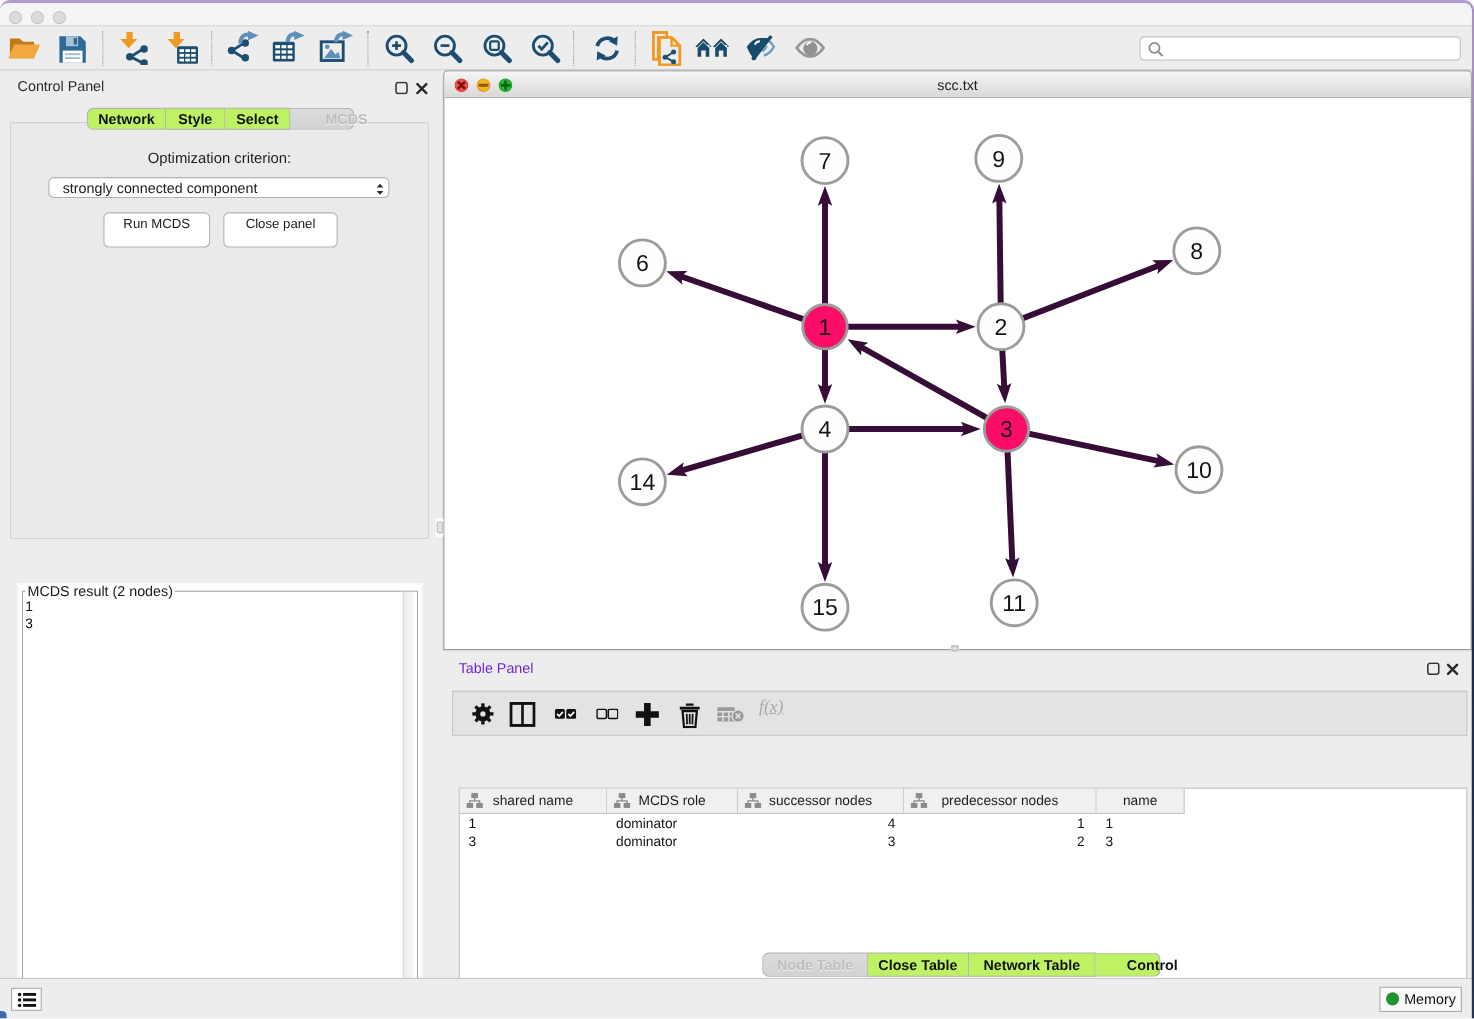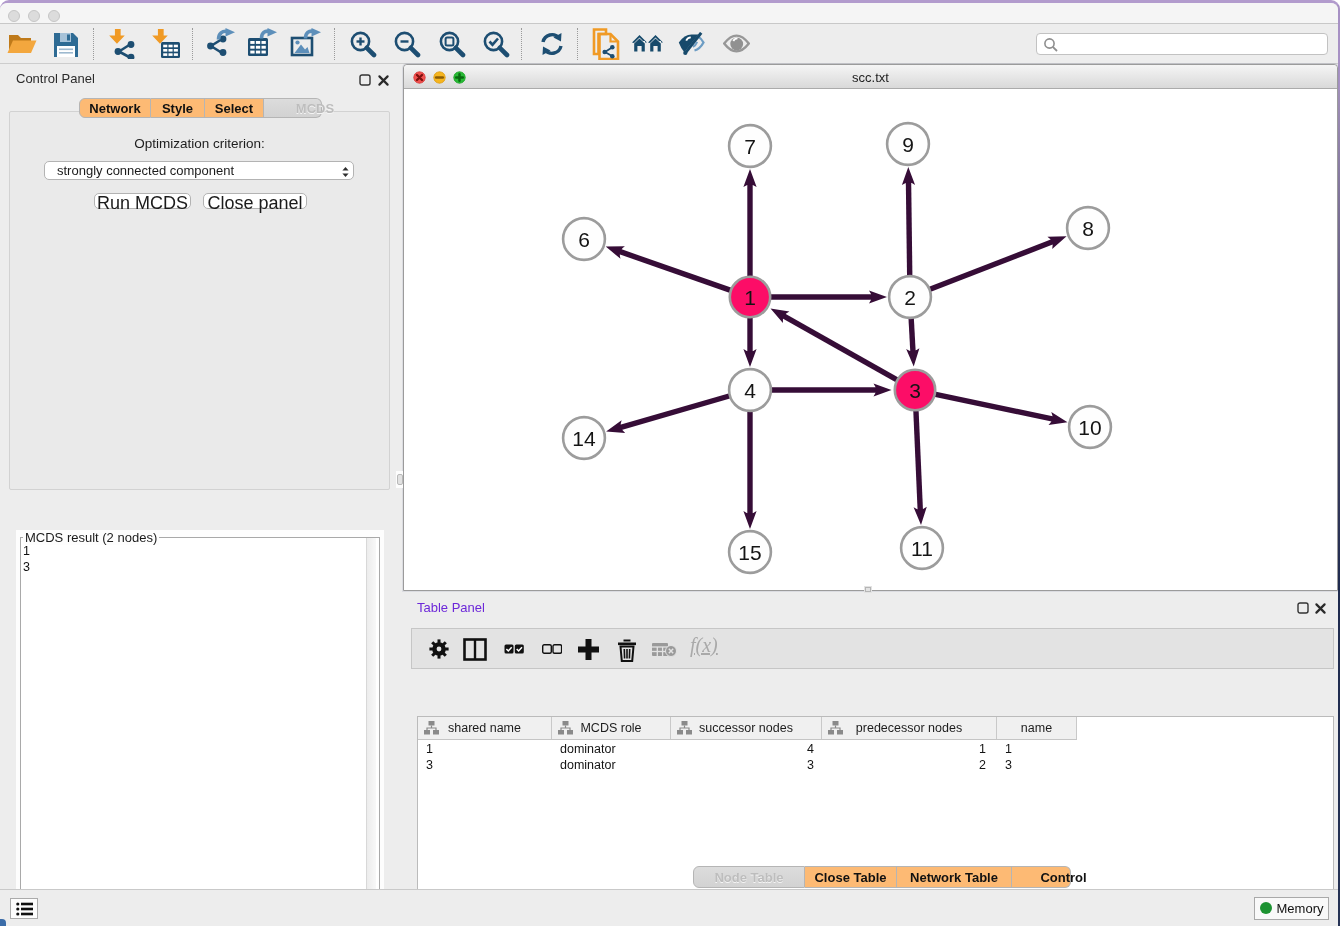--- a/index.html
+++ b/index.html
@@ -23,35 +23,35 @@
          border-left:1px dotted #9a9a9a; }
   .ic { position:absolute; }
   
   #search { position:absolute; left:1036px; top:33px; width:292px; height:22px;
             background:#fff; border:1px solid #c2c2c2; border-radius:4px; }
   
   #cptitle { position:absolute; left:16px; top:71px; font-size:13px; color:#2b2b2b; }
   .wbtn { position:absolute; }
   
   .seg { position:absolute; display:flex; font-size:13px; z-index:3; }
-  .seg div { background:#fdba74; border:1px solid #b5b5b5; border-left:none; font-weight:bold;
+  .seg div { background:#bef264; border:1px solid #b5b5b5; border-left:none; font-weight:bold;
              display:flex; align-items:center; justify-content:center; color:#111; }
   .seg div:first-child { border-left:1px solid #b5b5b5; border-radius:6px 0 0 6px; }
   .seg div:last-child { border-radius:0 6px 6px 0;padding-left:45px; }
   .seg div.sel { background:linear-gradient(#dcdcdc,#d2d2d2); color:#bdbdbd;
                  text-shadow:0 1px 0 #f5f5f5; }
   #groupbox { position:absolute; left:9px; top:111px; width:381px; height:379px;
               background:#eaeaea; border:1px solid #d2d2d2; border-radius:2px; }
   #optlabel { position:absolute; left:0; top:136px; width:399px; text-align:center;
               font-size:13.5px; color:#1d1d1d; }
   #selectbox { position:absolute; left:44px; top:161px; width:310px; height:19px;
                background:#fff; border:1px solid #b3b3b3; border-radius:5px;
                font-size:13px; color:#1b1b1b; line-height:17px; padding-left:12px; }
-  .btn { position:absolute; height:16px; background:#fff; border:1px solid #b3b3b3;
-         border-radius:5px; font-size:18px; color:#1b1b1b; text-align:center;
+  .btn { position:absolute; height:32px; background:#fff; border:1px solid #b3b3b3;
+         border-radius:5px; font-size:12px; color:#1b1b1b; text-align:center;
          line-height:18px; }
   #resultpanel { position:absolute; left:16px; top:493px; width:368px; height:375px;
                  background:#fdfdfd;margin-top:37px; }
   #fieldset { position:absolute; left:4px; top:7px; width:360px; height:364px;
               border:1px solid #a9a9a9; background:#fff; }
   #legend { position:absolute; left:7px; top:0px; background:#fdfdfd; font-size:13px;
             color:#1b1b1b; padding:0 2px; }
   
   #netwin { position:absolute; left:403px; top:64px; width:935px; height:527px;
             background:#fff; border:1px solid #9b9b9b; border-radius:4px 4px 0 0;
@@ -420,21 +420,21 @@
     <g stroke="#e3e3e3" stroke-width="1.3">
       <line x1="0" y1="5" x2="16" y2="5"></line>
       <line x1="0" y1="9.5" x2="16" y2="9.5"></line>
       <line x1="5.3" y1="5" x2="5.3" y2="14"></line>
       <line x1="10.6" y1="5" x2="10.6" y2="14"></line>
     </g>
     <circle cx="19" cy="9" r="5.5" fill="#9a9a9a" stroke="#e3e3e3" stroke-width="1"></circle>
     <path d="M16.8,6.8 l4.4,4.4 M21.2,6.8 l-4.4,4.4" stroke="#e3e3e3" stroke-width="1.5"></path>
   </svg>
 
-  <div style="position:absolute; left:278px; top:5px; font-family:'Liberation Serif',serif; font-style:italic; font-size:20px; color:#a9a9a9;text-decoration:underline;">f(x)</div>
+  <div style="position:absolute; left:278px; top:5px; font-family:'Liberation Serif',serif; font-style:italic; font-size:16px; color:#a9a9a9;text-decoration:underline;">f(x)</div>
 </div>
 <div id="ttable">
 
   <div class="th" style="left:0px; width:134px;">shared name</div>
   <div class="th" style="left:134px; width:119px;">MCDS role</div>
   <div class="th" style="left:253px; width:151px;">successor nodes</div>
   <div class="th" style="left:404px; width:175px;">predecessor nodes</div>
   <div class="th" style="left:579px; width:80px;">name</div>
   <div style="position:absolute; left:0; top:22px; width:659px; height:0; border-top:1px solid #c5c5c5;"></div>
 
@@ -476,21 +476,21 @@
   <div class="td" style="left:253px; top:24px; width:143px; text-align:right;">4</div>
   <div class="td" style="left:404px; top:24px; width:164px; text-align:right;">1</div>
   <div class="td" style="left:587px; top:24px;">1</div>
   <div class="td" style="left:8px; top:40px;">3</div>
   <div class="td" style="left:142px; top:40px;">dominator</div>
   <div class="td" style="left:253px; top:40px; width:143px; text-align:right;">3</div>
   <div class="td" style="left:404px; top:40px; width:164px; text-align:right;">2</div>
   <div class="td" style="left:587px; top:40px;">3</div>
 </div>
 <div class="seg" style="left:693px; top:866px; height:22px;">
-  <div style="width:112px;" class="sel">Node Table</div>
+  <div style="width:96px;" class="sel">Node Table</div>
   <div style="width:92px;">Close Table</div>
   <div style="width:115px;">Network Table</div>
   <div style="width:59px;">Control</div>
 </div>
 
 <div id="statusbar"></div>
 <div id="listbtn">
   <svg class="ic" style="left:5px;top:3px;" width="17" height="14" viewBox="0 0 17 14">
     <g fill="#111">
       <circle cx="1.8" cy="2" r="1.6"></circle>

